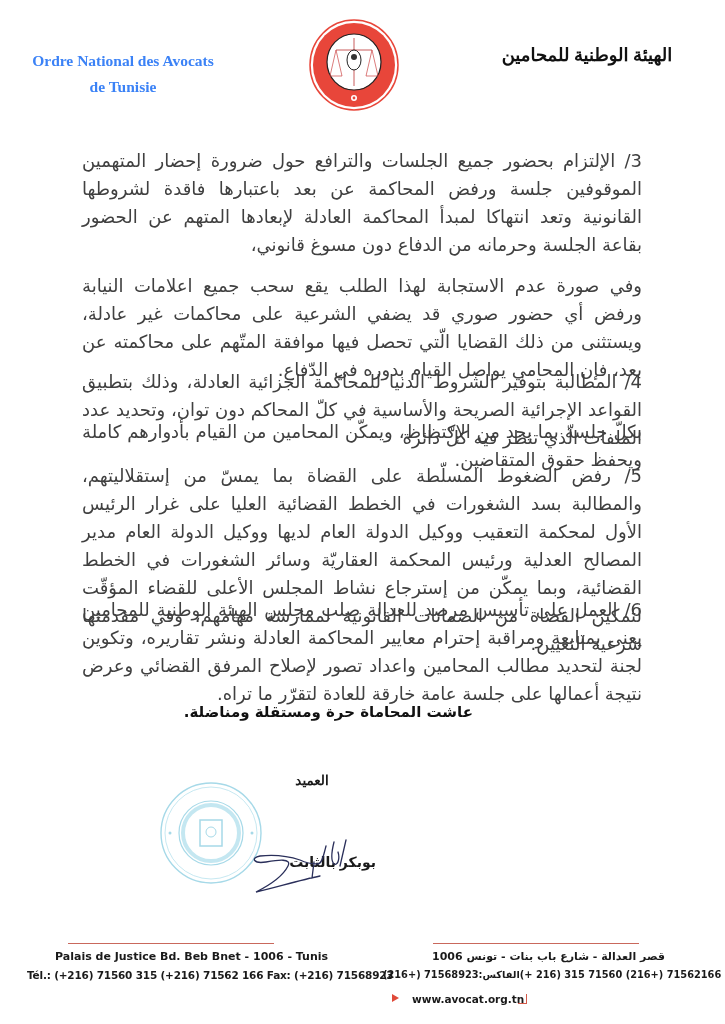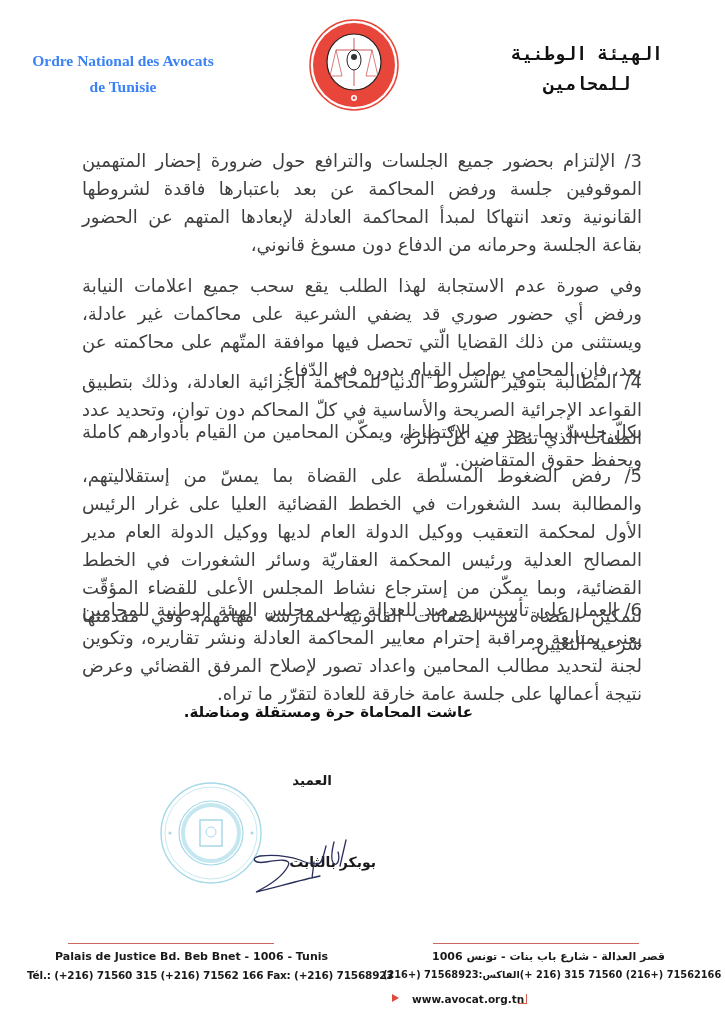--- a/index.html
+++ b/index.html
@@ -9,40 +9,40 @@
   }
   .abs { position: absolute; }
   
   .fr-title {
     left: 28px; top: 48px; width: 190px; text-align: center;
     font-family: "Liberation Serif", "DejaVu Serif", serif; font-weight: bold;
     font-size: 15.5px; line-height: 26px; color: #3b82f6;
   }
   .ar-title {
     right: 28px; top: 40px; width: 220px; text-align: center; direction: rtl;
-    font-family: Liberation Mono, monospace; font-weight: bold; font-size: 18px; line-height: 30px; color: #111;
+    font-family: Liberation Serif, serif; font-weight: bold; font-size: 18px; line-height: 30px; color: #111;
   }
   .seal { left: 298px; top: 18px; width: 112px; height: 94px; }
   
   .body-text {
     left: 82px; width: 560px; direction: rtl; text-align: justify; text-align-last: right;
     font-family: "DejaVu Sans", sans-serif; font-size: 18px; line-height: 28px; color: #404040;
   }
   .body-text p { margin: 0; }
   .p3 { top: 147px; }
   .pcond { top: 272px; }
   .p4 { top: 368px; }
   .p4b { top: 418px; }
   .p5 { top: 462px; }
   .p6 { top: 596px; }
   .slogan {
     right: 252px; top: 703px; direction: rtl; font-weight: bold; font-size: 15px;
     font-family: "DejaVu Sans", sans-serif; color: #111;
   }
-  .sig-title { left: 262px; top: 772px; width: 100px; text-align: center; direction: rtl; font-weight: bold; font-size: 13.5px; }
+  .sig-title { left: 262px; top: 772px; width: 100px; text-align: center; direction: rtl; font-weight: bold; font-size: 13.5px; font-family: Liberation Serif, serif; }
   .sig-name { left: 246px; top: 806px; width: 130px; text-align: right; direction: rtl; font-weight: bold; font-size: 14px; margin-top: 48px; }
   .stamp { left: 158px; top: 780px; width: 106px; height: 106px; }
   .signature { left: 248px; top: 836px; width: 100px; height: 60px; }
   
   .footer-rule { height: 1px; background: #c9685c; top: 943px; }
   .rule-left { left: 68px; width: 206px; }
   .rule-right { left: 433px; width: 206px; }
   .ft-fr {
     font-family: "DejaVu Sans", sans-serif; font-weight: bold; color: #1a1a1a; white-space: nowrap;
   }

